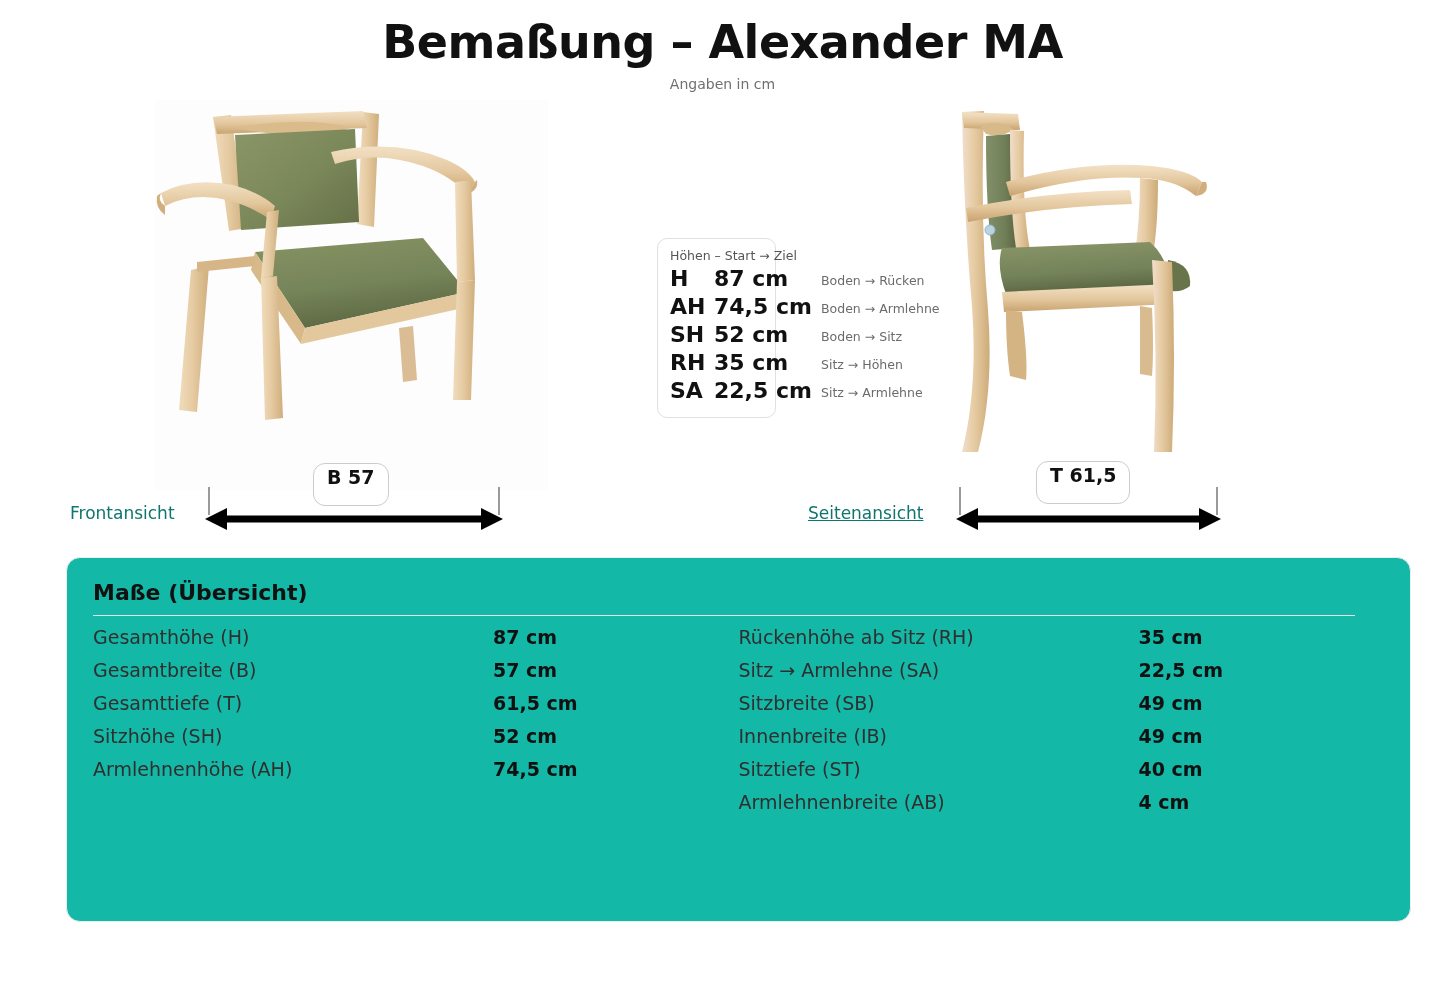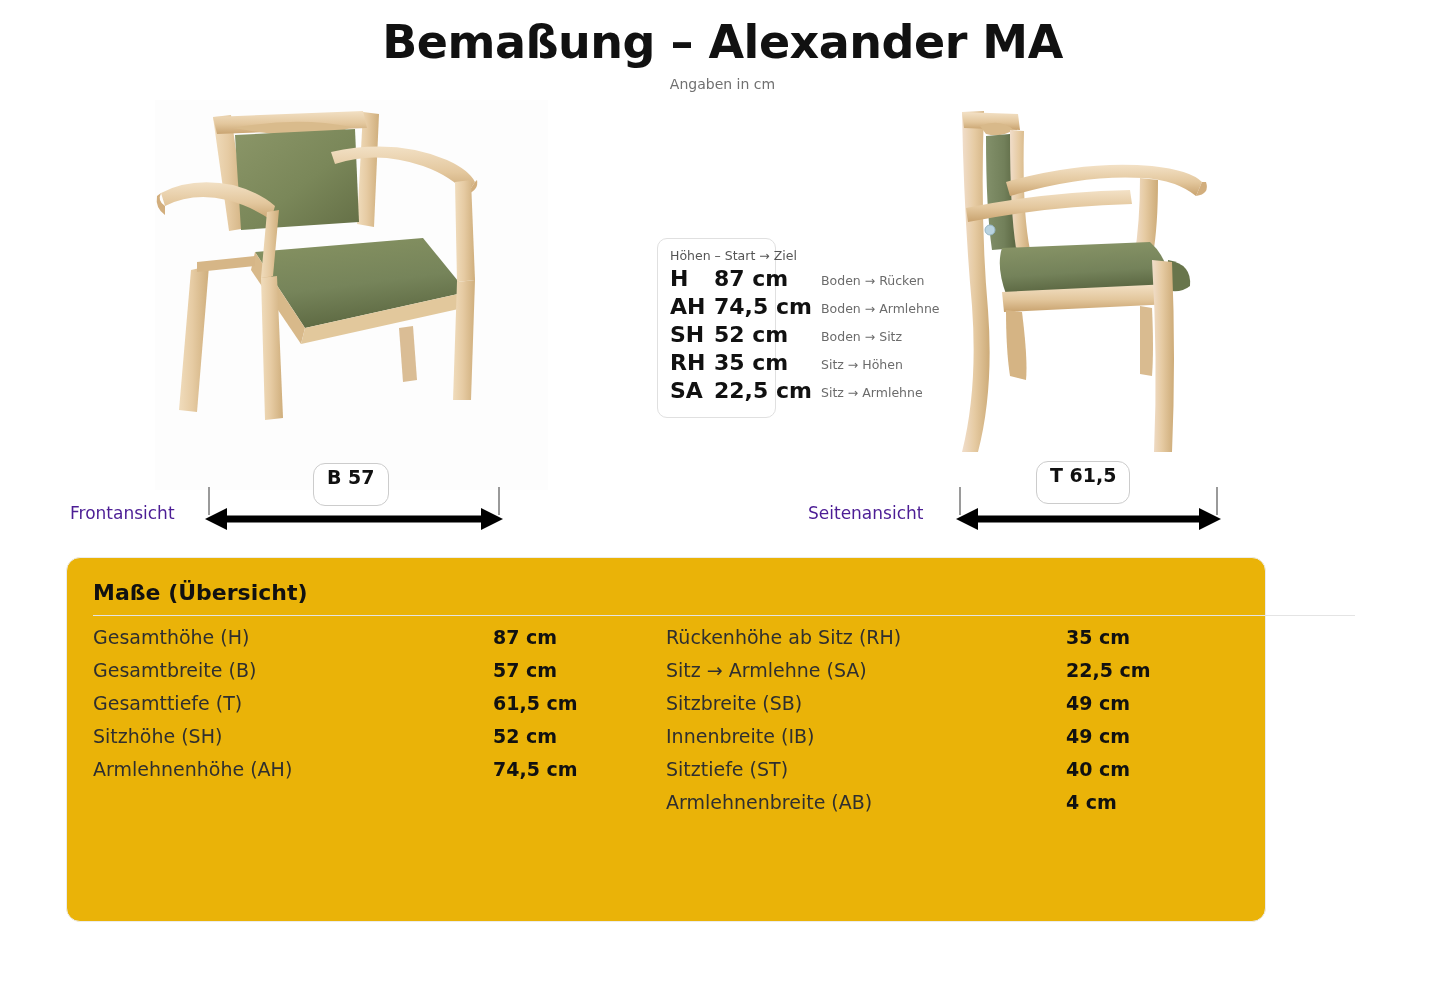--- a/index.html
+++ b/index.html
@@ -117,25 +117,25 @@
     font-size: 12.5px;
     color: #6b6b6b;
     height: 28px;
     line-height: 28px;
     white-space: nowrap;
   }
 
   .view-label {
     position: absolute;
     font-size: 17px;
-    color: #4c1d95;
+    color: #0f766e;
     white-space: nowrap;
   }
   .view-label.front { left: 70px;  top: 503px; }
-  .view-label.side  { left: 808px; top: 503px; }
+  .view-label.side  { left: 808px; top: 503px; text-decoration: underline; }
 
   .dim-badge {
     position: absolute;
     background: #ffffff;
     border: 1px solid #cccccc;
     border-radius: 12px;
     padding: 3px 13px 16px 13px;
     font-size: 19px;
     font-weight: 700;
     color: #111111;
@@ -147,23 +147,23 @@
 
   .dim-arrow { position: absolute; }
   .dim-arrow.front { left: 203px; top: 487px; }
   .dim-arrow.side  { left: 955px; top: 487px; }
 
   
   .summary-card {
     position: absolute;
     left: 66px;
     top: 557px;
-    width: 1200px;
+    width: 1345px;
     height: 365px;
-    background: #eab308;
+    background: #14b8a6;
     border: 1px solid #ececec;
     border-radius: 14px;
     box-sizing: border-box;
     padding: 22px 26px 0 26px;
   }
   .summary-title {
     font-size: 22px;
     font-weight: 700;
     color: #111111;
     margin: 0 0 10px 0;

